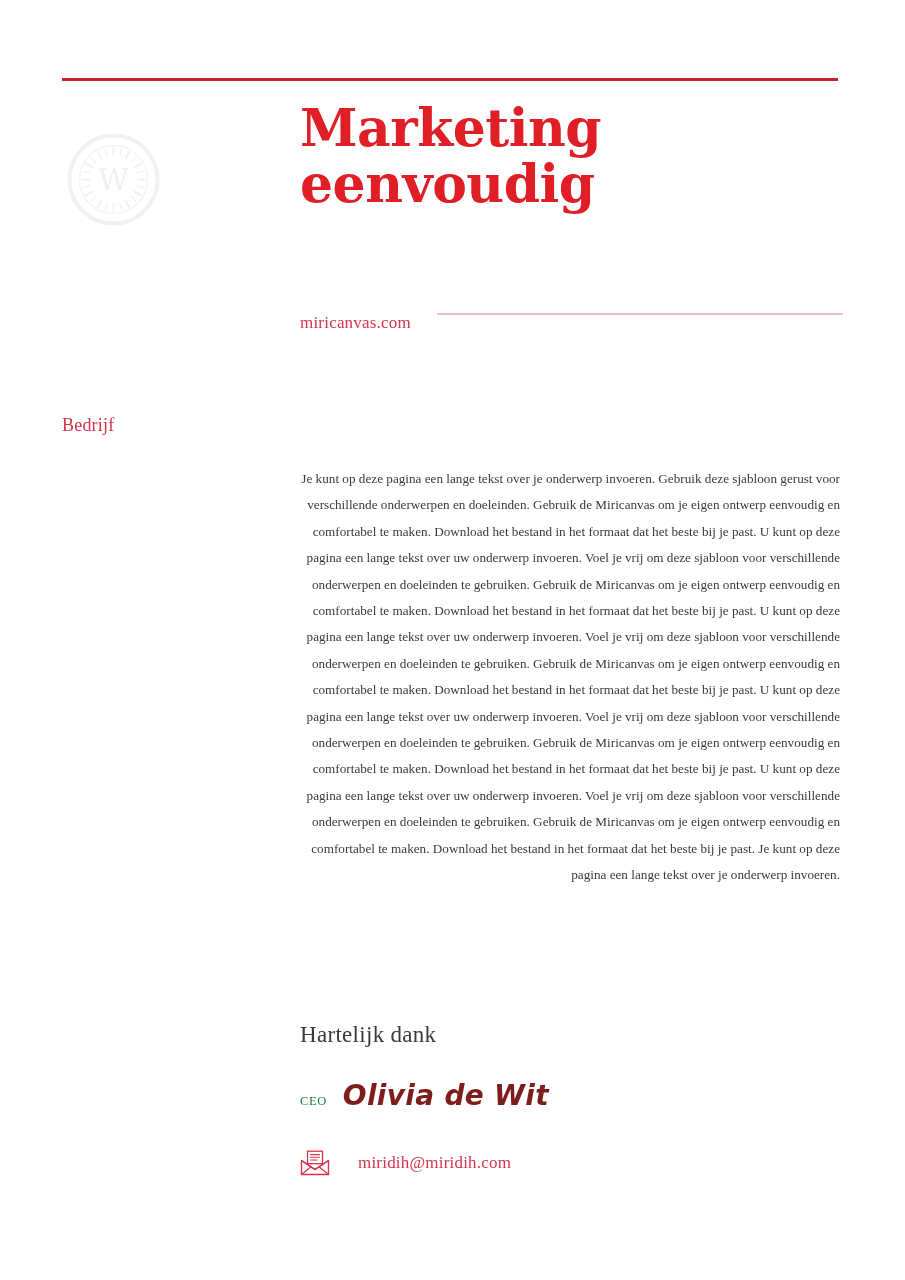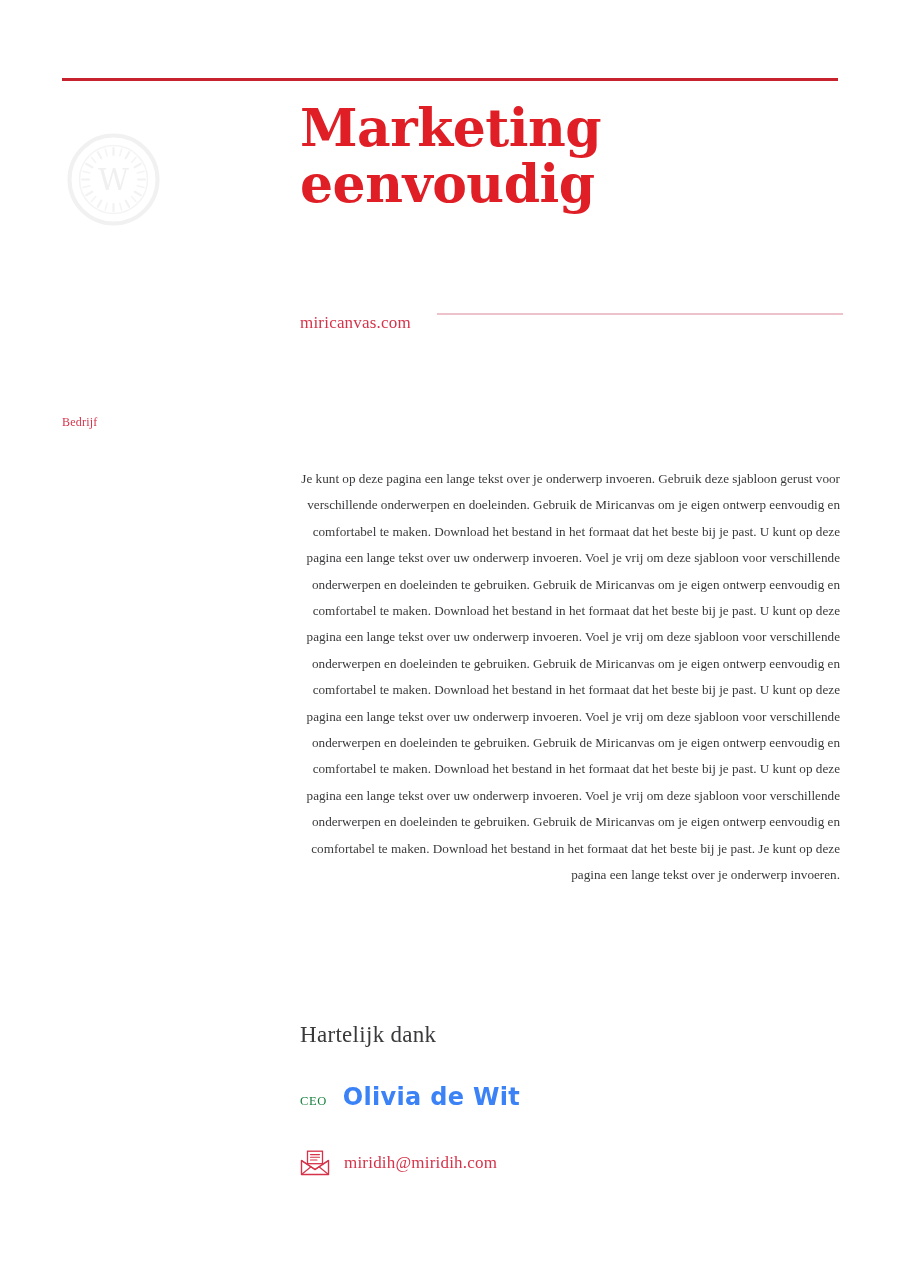--- a/index.html
+++ b/index.html
@@ -80,21 +80,21 @@
   }
 
   
   .sidebar {
     position: absolute;
     left: 62px;
     top: 415px;
     width: 205px;
   }
   .side-head {
-    font-size: 12px;
+    font-size: 18px;
     color: #d6334a;
     margin: 0 0 20px 0;
     font-weight: 400;
     letter-spacing: 0.2px;
   }
   .side-body {
     font-size: 12.5px;
     line-height: 1.85;
     color: #3a3a3c;
     margin: 0;
@@ -142,34 +142,35 @@
   }
   .role {
     font-size: 12.5px;
     color: #15803d;
     font-variant: small-caps;
     letter-spacing: 0.6px;
     margin-top: 32px;
   }
   .sig-name {
     font-family: "DejaVu Sans", "Liberation Sans", sans-serif;
-    font-size: 24px;
+    font-size: 28px;
     font-weight: 600;
-    color: #3b82f6;
+    color: #7f1d1d;
     letter-spacing: 0.3px;
+    font-style: italic;
   }
 
   
   .email-row {
     position: absolute;
     left: 300px;
     top: 1150px;
     display: flex;
     align-items: center;
-    gap: 14px;
+    gap: 28px;
   }
   .mail-icon { width: 30px; height: 26px; display: block; }
   .email-text {
     font-size: 17px;
     color: #d6334a;
     letter-spacing: 0.2px;
   }
 </style>
 </head>
 <body>

